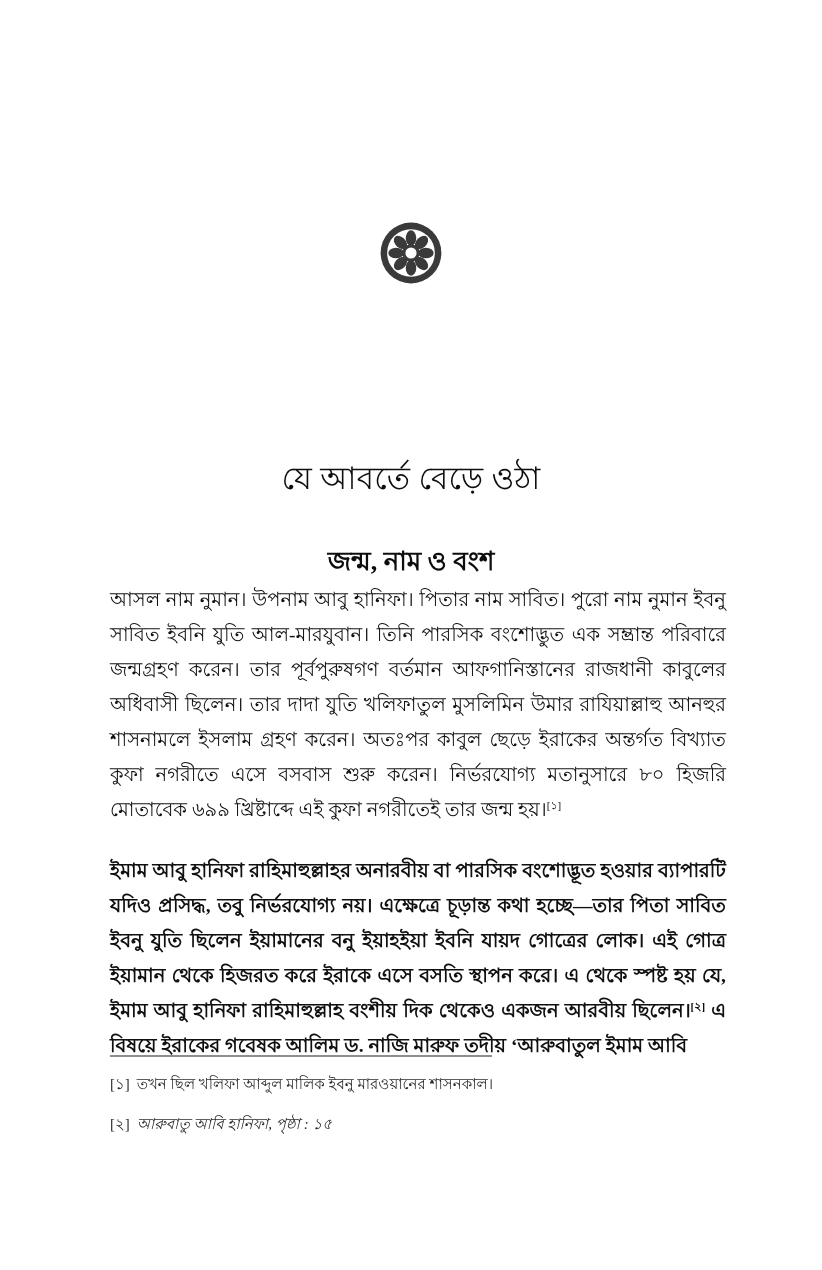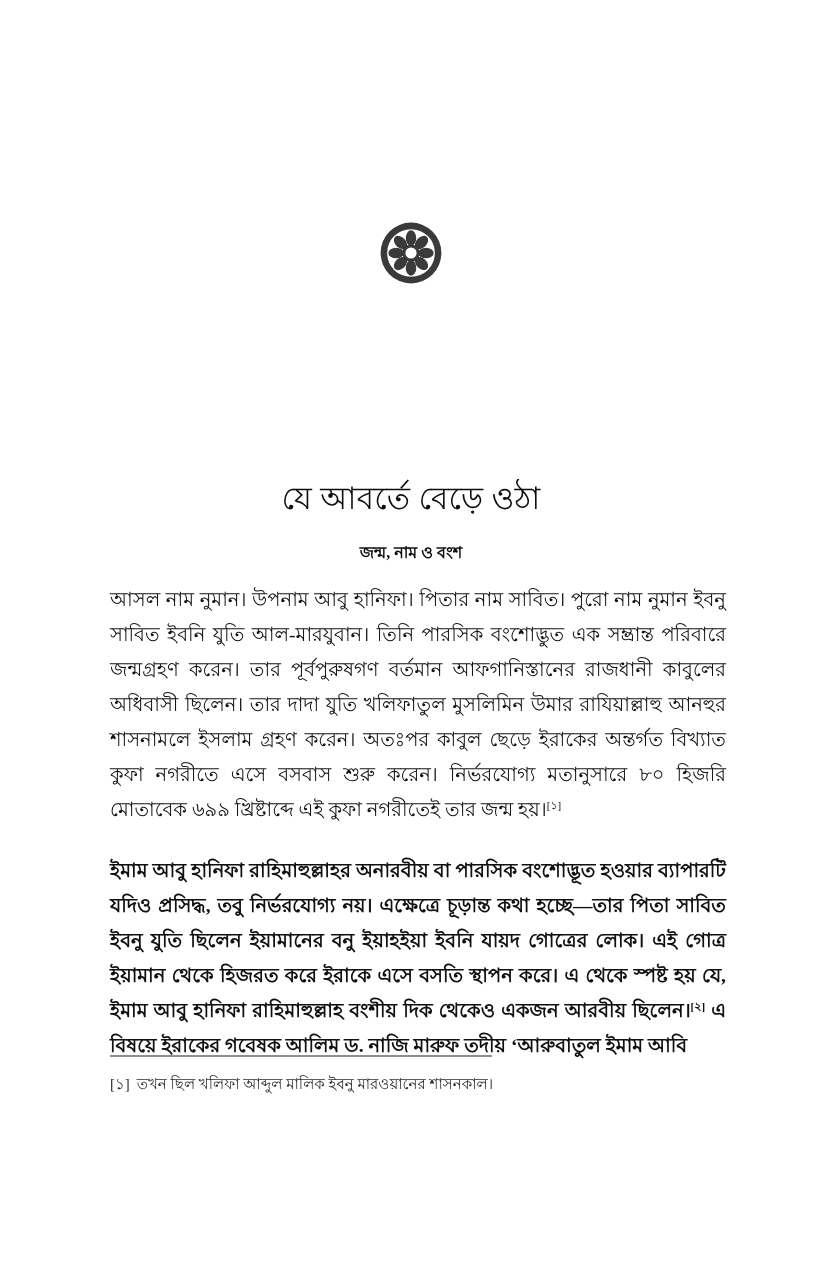--- a/index.html
+++ b/index.html
@@ -34,39 +34,39 @@
     justify-content: center;
     align-items: center;
   }
   .ornament-wrap svg {
     display: block;
   }
 
   
   .chapter-title {
     position: absolute;
-    top: 456px;
+    top: 436px;
     left: 0;
     width: 822px;
     text-align: center;
     font-size: 31px;
     line-height: 44px;
     font-weight: 400;
     letter-spacing: 0.3px;
     color: #0d0d0d;
   }
 
   
   .section-heading {
     position: absolute;
     top: 524px;
     left: 0;
     width: 822px;
     text-align: center;
-    font-size: 16px;
+    font-size: 26px;
     line-height: 32px;
     font-weight: 700;
     color: #0d0d0d;
   }
 
   
   .body-block {
     position: absolute;
     top: 578px;
     left: 110px;
@@ -188,16 +188,19 @@
   </div>
 
   <hr class="footnote-rule">
 
   <div class="footnotes">
 
     <div class="footnote">
       <span class="fn-marker">[১]</span><span class="fn-text">তখন ছিল খলিফা আব্দুল মালিক ইবনু মারওয়ানের শাসনকাল।</span>
     </div>
 
+    <div class="footnote italic">
+      <span class="fn-marker">[২]</span><span class="fn-text">আরুবাতু আবি হানিফা, পৃষ্ঠা : ১৫</span>
+    </div>
 
   </div>
 
 </div>
 
 </body></html>

